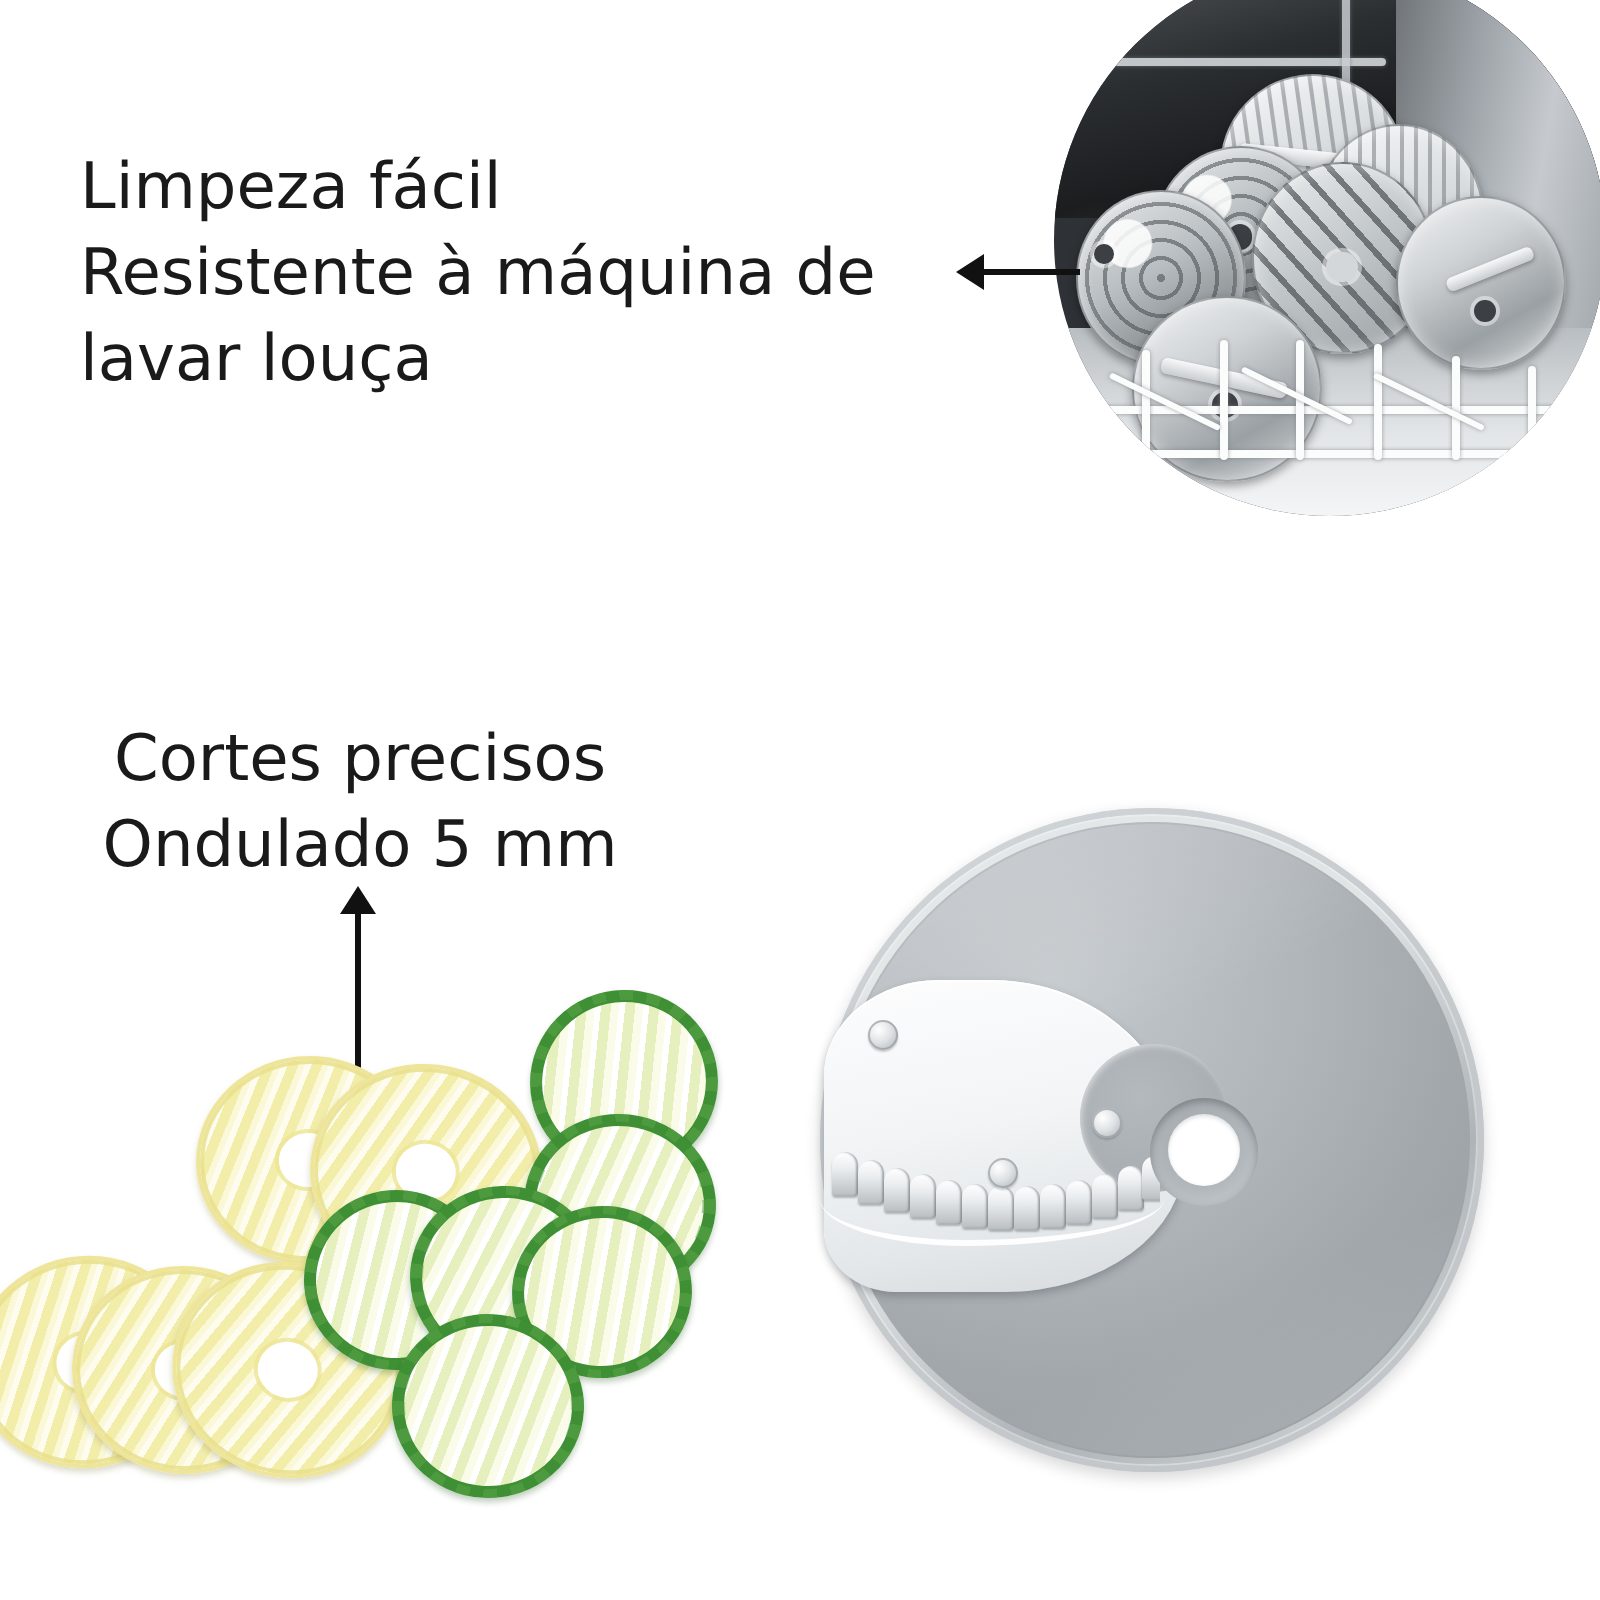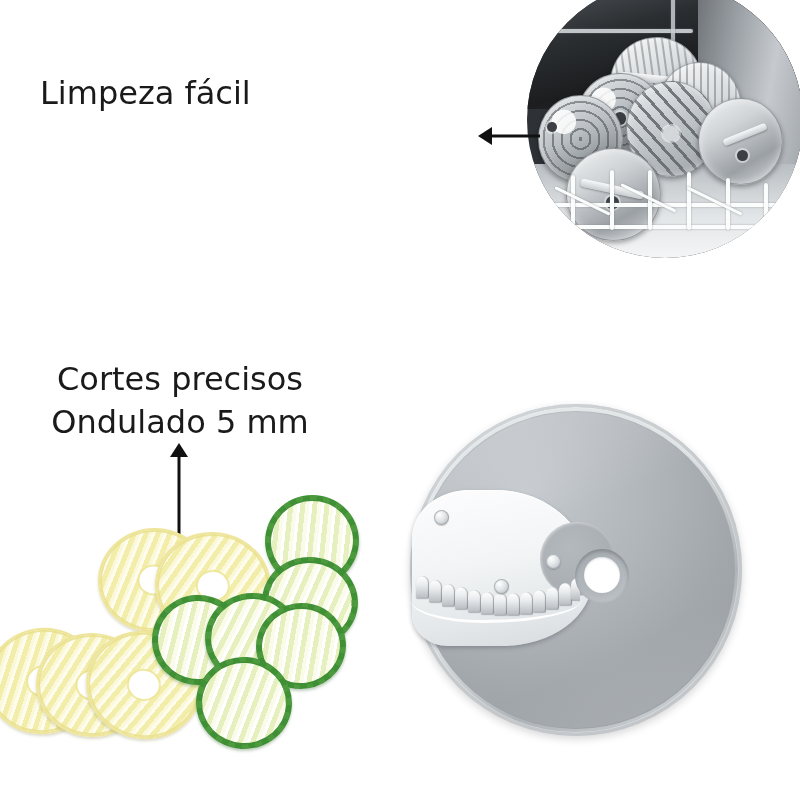--- a/index.html
+++ b/index.html
@@ -250,20 +250,22 @@
     <div class="wire wire-v" style="left:58%;top:69%;height:21%;"></div>
     <div class="wire wire-v" style="left:72%;top:71%;height:19%;"></div>
     <div class="wire wire-v" style="left:86%;top:73%;height:17%;"></div>
     <div class="wire wire-d" style="left:10%;top:74%;width:22%;transform:rotate(26deg);"></div>
     <div class="wire wire-d" style="left:34%;top:73%;width:22%;transform:rotate(26deg);"></div>
     <div class="wire wire-d" style="left:58%;top:74%;width:22%;transform:rotate(26deg);"></div>
   </div>
 
   <div id="callout-dishwasher" class="callout">
     <div>Limpeza fácil</div>
+    <div>Resistente à máquina de</div>
+    <div>lavar louça</div>
   </div>
   <div id="arrow-dishwasher" class="arrow-h">
     <div class="head"></div>
     <div class="shaft"></div>
   </div>
 
   <div id="callout-cut" class="callout">
     <div>Cortes precisos</div>
     <div>Ondulado 5 mm</div>
   </div>

